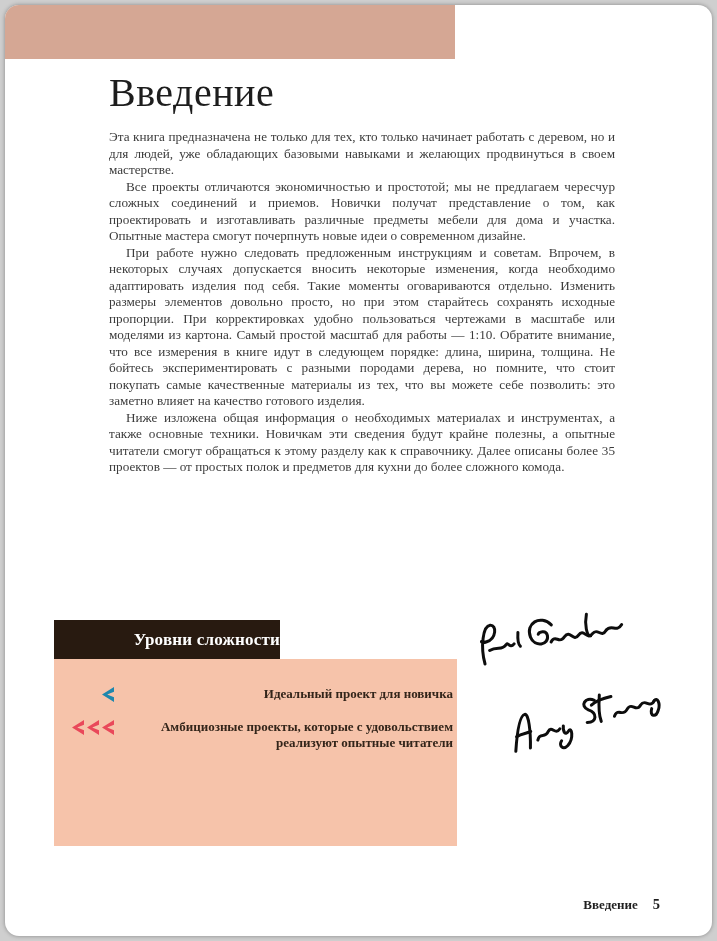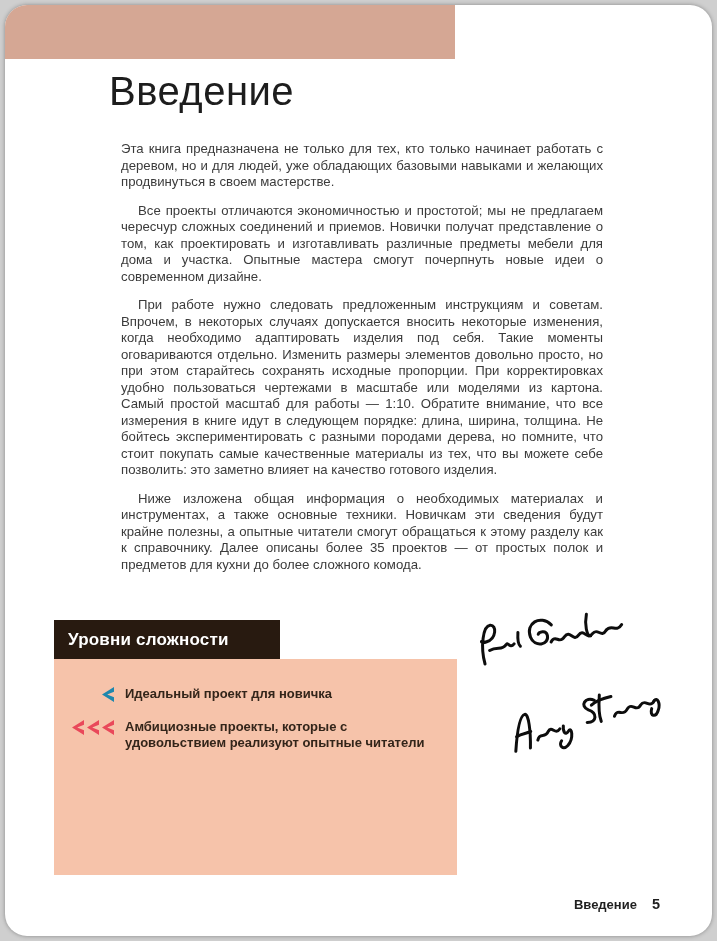--- a/index.html
+++ b/index.html
@@ -4,56 +4,57 @@
 <style>
   html,body{margin:0;padding:0;}
   body{
     width:717px;height:941px;
     background:#cfcfcf;
     font-family:"Liberation Sans","DejaVu Sans",sans-serif;
     position:relative;overflow:hidden;
   }
   .page{
     position:absolute;top:5px;left:5px;right:5px;bottom:5px;
-    background:#ffffff;border-radius:22px;
+    background:#ffffff;border-radius:14px;
     box-shadow:0 0 4px rgba(0,0,0,.35);
     overflow:hidden;
+    font-family:Liberation Serif, serif;
   }
   .accent-bar{
     position:absolute;top:0;left:0;width:450px;height:54px;
     background:var(--accent-bar,#d5a794);
     border-top-left-radius:10px;
   }
   .title{
     position:absolute;top:64px;left:104px;
     font-size:40px;font-weight:500;color:#1d1d1d;letter-spacing:.5px;
     margin:0;
   }
   .body-text{
     position:absolute;top:124px;left:104px;width:506px;
     font-size:13.2px;line-height:16.5px;color:var(--body-text,#3b3b3b);
     text-align:justify;
   }
-  .body-text p{margin:12px;text-indent:17px;}
+  .body-text p{margin:0;text-indent:17px;}
   .body-text p.no-indent{text-indent:0;}
 
-  .difficulty{position:absolute;left:49px;top:615px;width:403px;}
+  .difficulty{position:absolute;left:49px;top:615px;width:403px;text-align:right;}
   .diff-header{
     width:226px;height:39px;line-height:39px;
     background:var(--box-header-bg,#281a10);
     color:#ffffff;font-size:17px;font-weight:700;
     padding-left:14px;box-sizing:border-box;
     letter-spacing:.2px;
   }
   .diff-panel{
-    width:403px;height:216px;
+    width:403px;height:187px;
     background:var(--box-panel-bg,#f6c3aa);
     box-sizing:border-box;
     display:flex;flex-direction:column;gap:16px;
-    padding:27px 24px 0 14px;
+    padding:27px 4px 0 14px;
   }
   .diff-item{display:flex;align-items:flex-start;}
   .chevrons{
     width:46px;min-width:46px;display:flex;justify-content:flex-end;
     gap:2px;padding-top:1px;
   }
   .chev{display:block;}
   .chev.blue path{fill:var(--chevron-blue,#1e87ad);}
   .chev.red path{fill:var(--chevron-red,#e9485a);}
   .diff-text{

